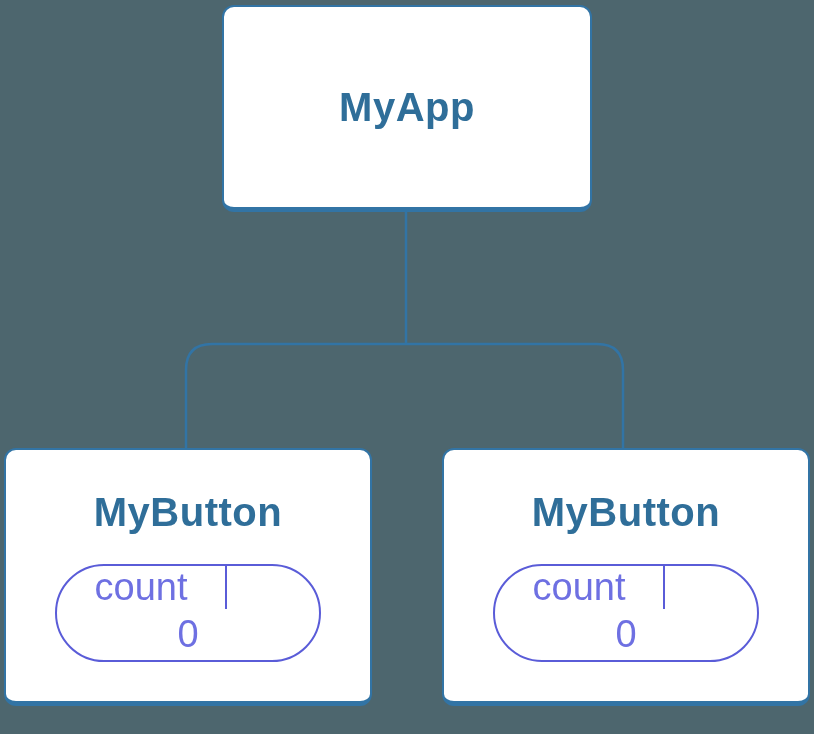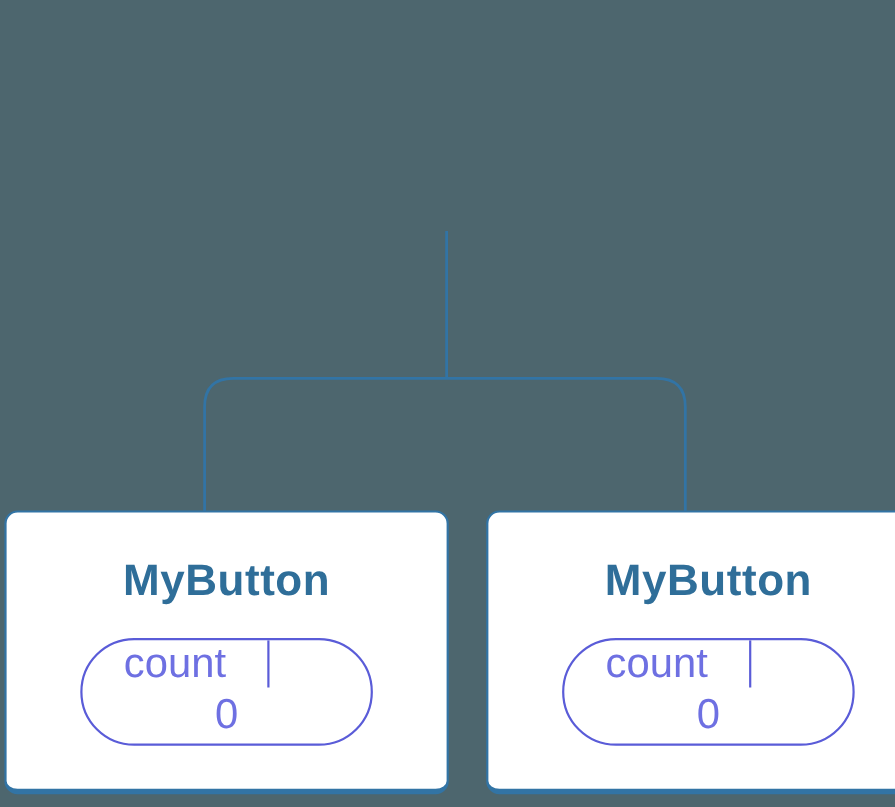--- a/index.html
+++ b/index.html
@@ -43,22 +43,22 @@
     display: flex;
     flex-direction: column;
     align-items: center;
     justify-content: center;
   }
   .card-root {
     left: 222px; top: 5px;
     width: 370px; height: 207px;
   }
   .card-child {
-    top: 464px;
-    width: 404px; height: 258px;
+    top: 448px;
+    width: 368px; height: 258px;
     gap: 30px;
   }
   .card-child-left  { left: 4px; }
   .card-child-right { left: 442px; }
   .card-label {
     color: var(--heading);
     font-size: 40px;
     font-weight: 600;
     line-height: 1.1;
     letter-spacing: 0.5px;
@@ -98,20 +98,23 @@
 </head>
 <body>
 
 <div class="canvas">
 
   <svg class="connectors" viewBox="0 0 814 734" aria-hidden="true">
     <path d="M406 210 V344"></path>
     <path d="M186 473 V370 Q186 344 212 344 H597 Q623 344 623 370 V473"></path>
   </svg>
 
+  <div class="card card-root">
+    <div class="card-label">MyApp</div>
+  </div>
 
   <div class="card card-child card-child-left">
     <div class="card-label">MyButton</div>
     <div class="state-pill">
       <div class="state-name">count</div>
       <div class="state-value">0</div>
     </div>
   </div>
 
   <div class="card card-child card-child-right">

